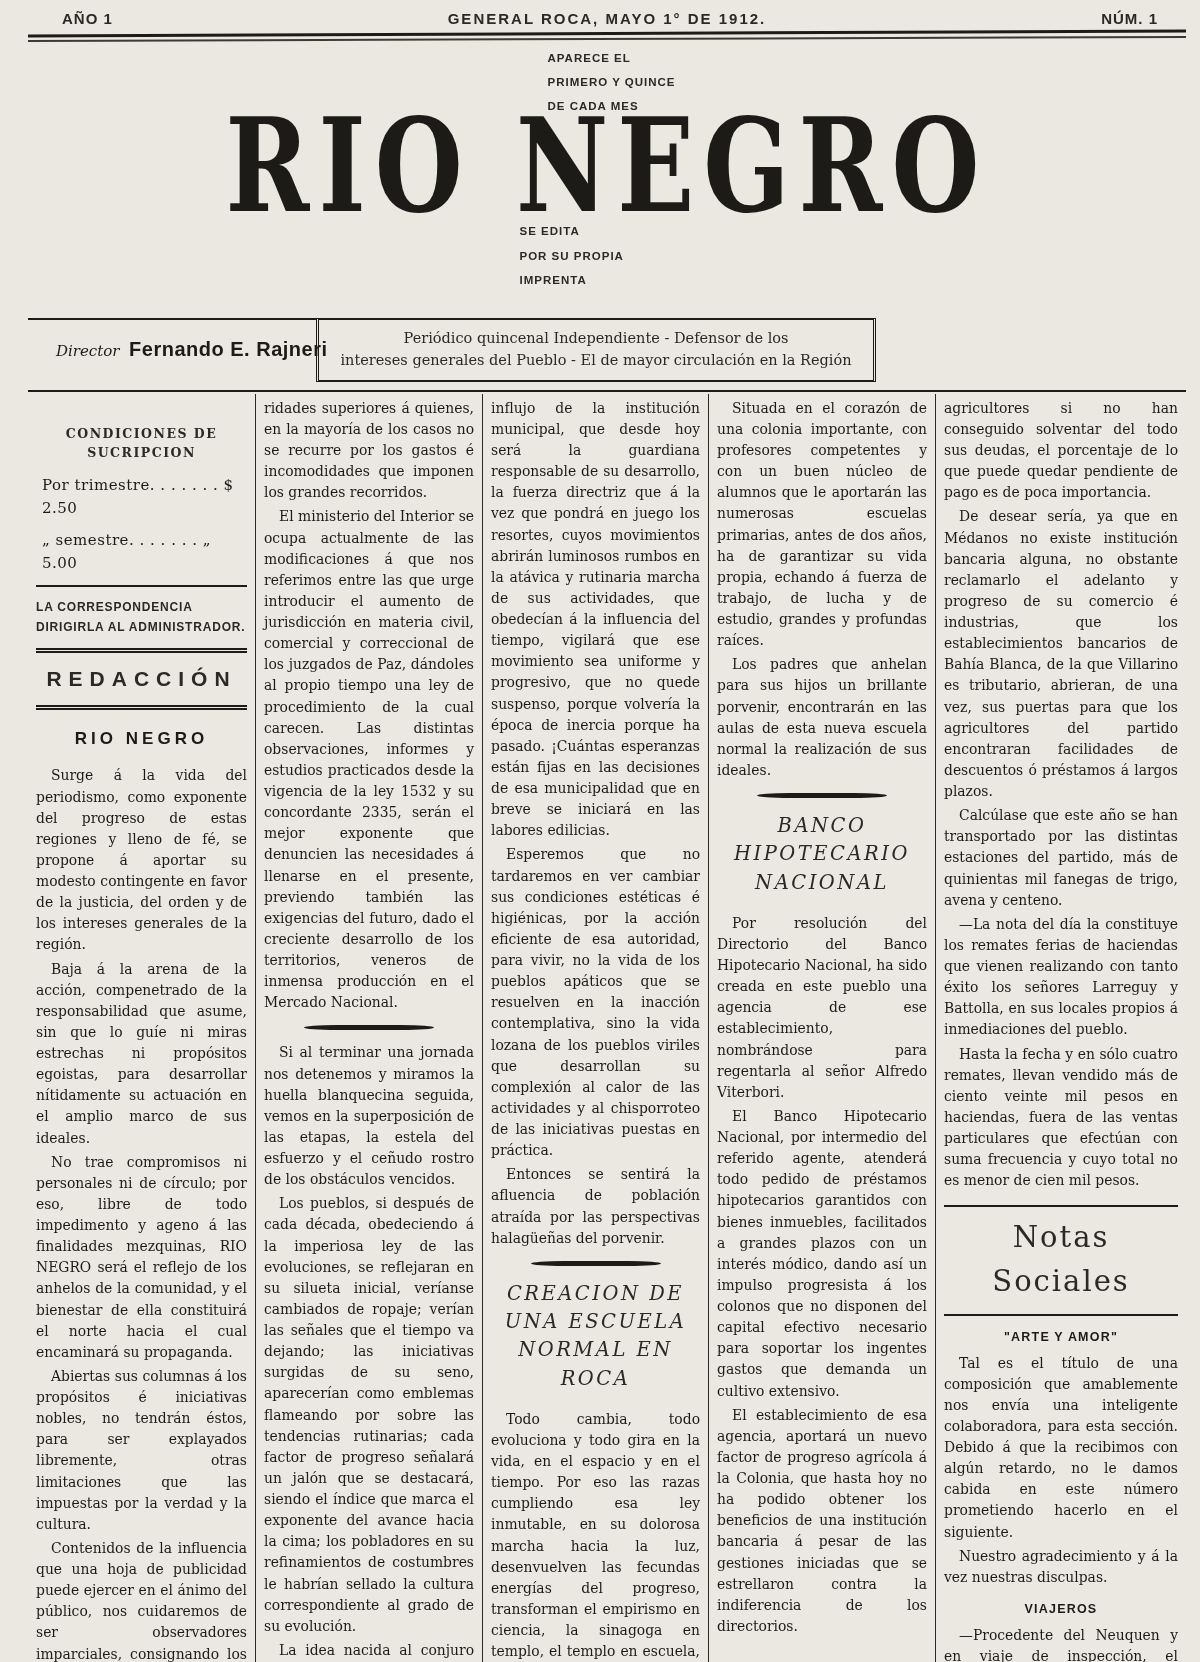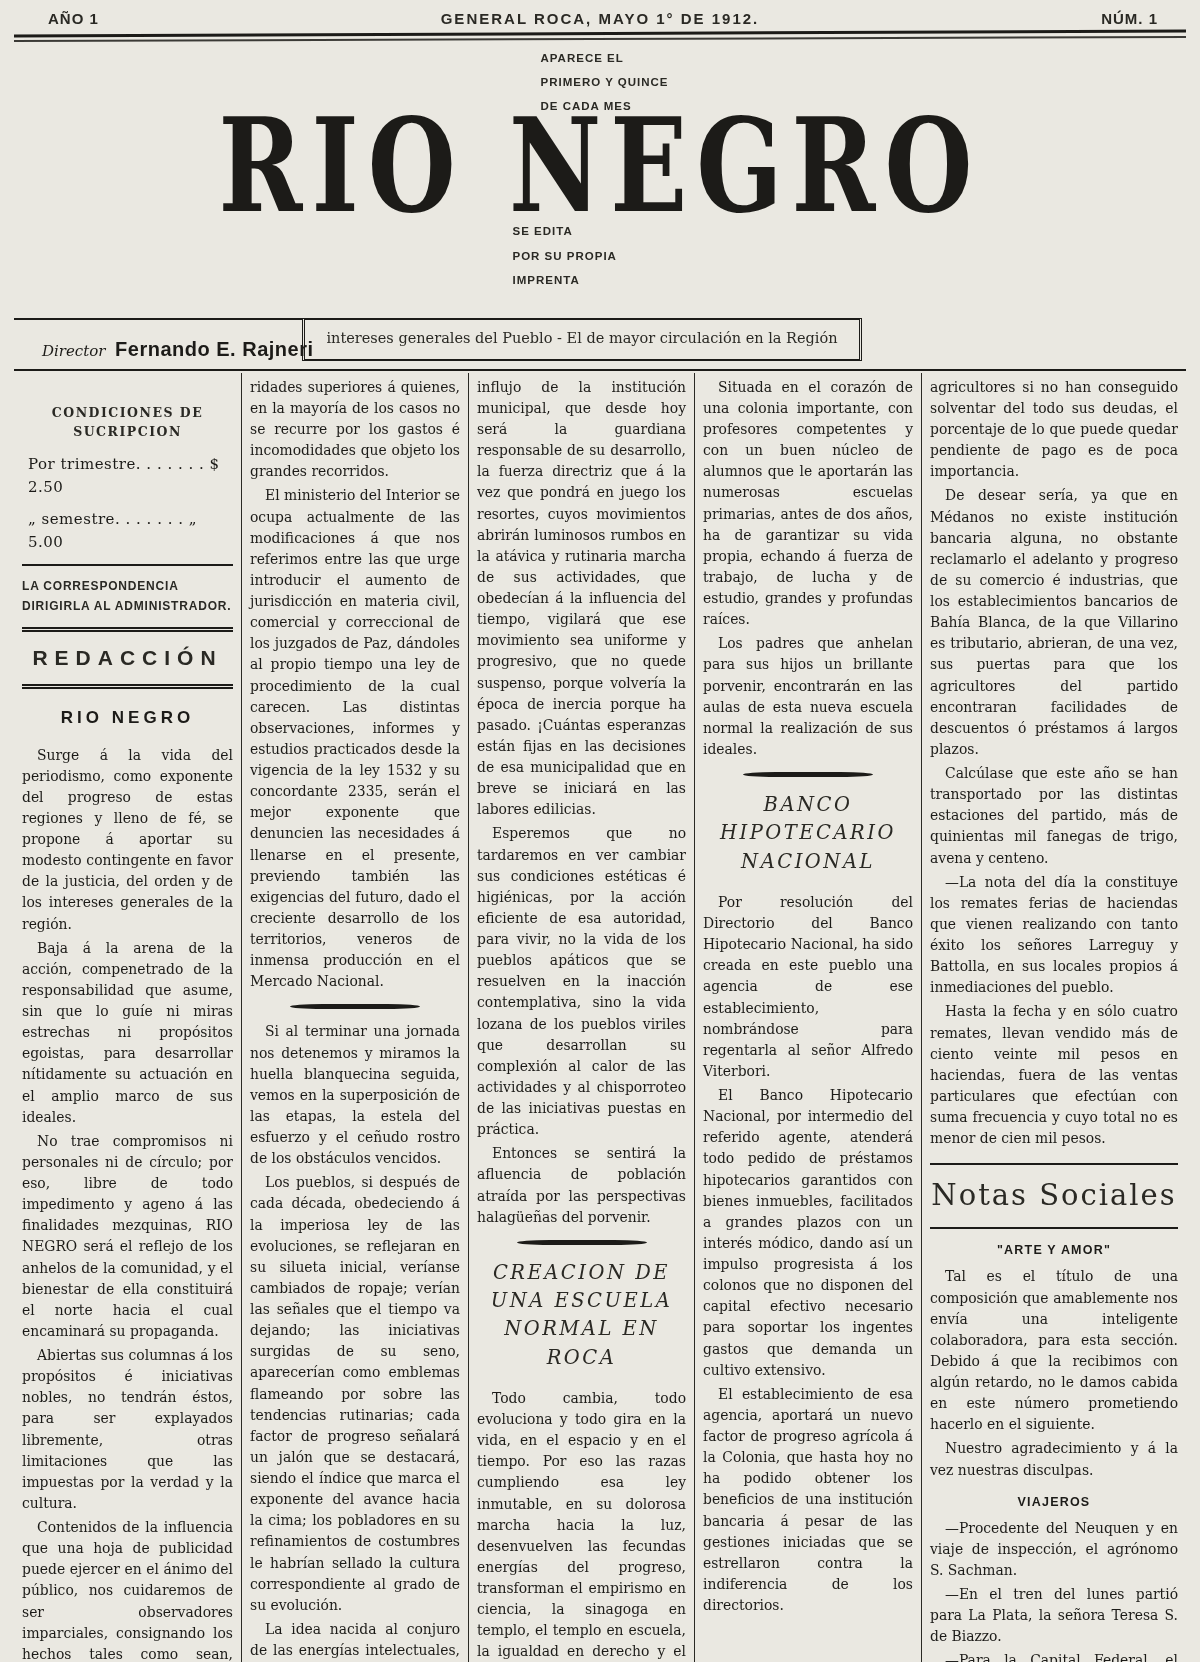--- a/index.html
+++ b/index.html
@@ -9,21 +9,21 @@
   }
   *{box-sizing:border-box;margin:0;padding:0;}
   html,body{width:1200px;}
   body{
     width:1200px;height:1662px;overflow:hidden;
     background:var(--paper);
     color:var(--ink);
     font-family:"DejaVu Serif","Liberation Serif",serif;
     position:relative;
   }
-  .page{width:1200px;height:1662px;padding:6px 14px 0 14px;display:flex;flex-direction:column;}
+  .page{width:1200px;height:1662px;padding:6px 14px 0 28px;display:flex;flex-direction:column;}
 
   
   .topbar{display:flex;align-items:flex-end;justify-content:space-between;
     font-family:"Liberation Sans",sans-serif;font-size:15px;letter-spacing:1px;
     padding:4px 28px 2px 34px;font-weight:bold;color:var(--ink-soft);}
   .topbar .dateline{font-size:15px;letter-spacing:2px;}
   .top-rules{margin-top:3px;}
   .top-rules .r1{height:3px;background:var(--ink);transform:rotate(-0.25deg);}
   .top-rules .r2{height:2px;background:var(--ink);margin-top:3px;opacity:.85;transform:rotate(-0.2deg);}
 
@@ -111,20 +111,21 @@
   </div>
 
   <div class="band">
     <div class="band-left">
       <div class="director-line">
         <span class="director-label">Director</span>
         &nbsp;<span class="director-name">Fernando E. Rajneri</span>
       </div>
     </div>
     <div class="band-center">
+      <span class="subtitle-l">Periódico quincenal Independiente - Defensor de los</span>
       <span class="subtitle-l">intereses generales del Pueblo - El de mayor circulación en la Región</span>
     </div>
     <div class="band-right"></div>
   </div>
   <div class="band-rule"></div>
 
   <div class="columns">
     <div class="col col1">
         <div class="blk-smallcaps">CONDICIONES DE SUCRIPCION</div>
         <div class="blk-price">Por trimestre. . . . . . .   $ 2.50</div>
@@ -135,21 +136,21 @@
         <div class="blk-section">REDACCIÓN</div>
         <div class="blk-rule2"></div>
         <div class="blk-title">RIO NEGRO</div>
         <p class="blk-p">Surge á la vida del periodismo, como exponente del progreso de estas regiones y lleno de fé, se propone á aportar su modesto contingente en favor de la justicia, del orden y de los intereses generales de la región.</p>
         <p class="blk-p">Baja á la arena de la acción, compenetrado de la responsabilidad que asume, sin que lo guíe ni miras estrechas ni propósitos egoistas, para desarrollar nítidamente su actuación en el amplio marco de sus ideales.</p>
         <p class="blk-p">No trae compromisos ni personales ni de círculo; por eso, libre de todo impedimento y ageno á las finalidades mezquinas, RIO NEGRO será el reflejo de los anhelos de la comunidad, y el bienestar de ella constituirá el norte hacia el cual encaminará su propaganda.</p>
         <p class="blk-p">Abiertas sus columnas á los propósitos é iniciativas nobles, no tendrán éstos, para ser explayados libremente, otras limitaciones que las impuestas por la verdad y la cultura.</p>
         <p class="blk-p">Contenidos de la influencia que una hoja de publicidad puede ejercer en el ánimo del público, nos cuidaremos de ser observadores imparciales, consignando los hechos tales como sean, haciendo las observaciones que de ellos lógicamente fluyan, sin apasionamiento, sin jactancia y también sin temor, sin debilidades, seguros de cumplir así con un deber de que nada podrá desviarnos.</p>
       </div>
     <div class="col col2">
-        <p class="blk-p cont">ridades superiores á quienes, en la mayoría de los casos no se recurre por los gastos é incomodidades que objeto los grandes recorridos.</p>
+        <p class="blk-p cont">ridades superiores á quienes, en la mayoría de los casos no se recurre por los gastos é incomodidades que imponen los grandes recorridos.</p>
         <p class="blk-p">El ministerio del Interior se ocupa actualmente de las modificaciones á que nos referimos entre las que urge introducir el aumento de jurisdicción en materia civil, comercial y correccional de los juzgados de Paz, dándoles al propio tiempo una ley de procedimiento de la cual carecen. Las distintas observaciones, informes y estudios practicados desde la vigencia de la ley 1532 y su concordante 2335, serán el mejor exponente que denuncien las necesidades á llenarse en el presente, previendo también las exigencias del futuro, dado el creciente desarrollo de los territorios, veneros de inmensa producción en el Mercado Nacional.</p>
         <div class="blk-ornament"></div>
         <p class="blk-p">Si al terminar una jornada nos detenemos y miramos la huella blanquecina seguida, vemos en la superposición de las etapas, la estela del esfuerzo y el ceñudo rostro de los obstáculos vencidos.</p>
         <p class="blk-p">Los pueblos, si después de cada década, obedeciendo á la imperiosa ley de las evoluciones, se reflejaran en su silueta inicial, veríanse cambiados de ropaje; verían las señales que el tiempo va dejando; las iniciativas surgidas de su seno, aparecerían como emblemas flameando por sobre las tendencias rutinarias; cada factor de progreso señalará un jalón que se destacará, siendo el índice que marca el exponente del avance hacia la cima; los pobladores en su refinamientos de costumbres le habrían sellado la cultura correspondiente al grado de su evolución.</p>
         <p class="blk-p">La idea nacida al conjuro de las energías intelectuales, expresa una lucha de células cerebrales cuya encarnación es un empuje hacia el desarrollo de la mente de donde emana y del individuo que es el instrumento que la dirige. Los pueblos, á su vez, en el desarrollo, están sugetos á la elaboración de las ideas de su cerebro, de la masa, de ese conjunto que la constituye; y si esos pobladores le prestan una chispa de entusiasmo, el pueblo sufrirá una conmoción que elevará la columna mercurial que marca su progreso</p>
       </div>
     <div class="col col3">
         <p class="blk-p cont">influjo de la institución municipal, que desde hoy será la guardiana responsable de su desarrollo, la fuerza directriz que á la vez que pondrá en juego los resortes, cuyos movimientos abrirán luminosos rumbos en la atávica y rutinaria marcha de sus actividades, que obedecían á la influencia del tiempo, vigilará que ese movimiento sea uniforme y progresivo, que no quede suspenso, porque volvería la época de inercia porque ha pasado. ¡Cuántas esperanzas están fijas en las decisiones de esa municipalidad que en breve se iniciará en las labores edilicias.</p>
         <p class="blk-p">Esperemos que no tardaremos en ver cambiar sus condiciones estéticas é higiénicas, por la acción eficiente de esa autoridad, para vivir, no la vida de los pueblos apáticos que se resuelven en la inacción contemplativa, sino la vida lozana de los pueblos viriles que desarrollan su complexión al calor de las actividades y al chisporroteo de las iniciativas puestas en práctica.</p>
         <p class="blk-p">Entonces se sentirá la afluencia de población atraída por las perspectivas halagüeñas del porvenir.</p>

